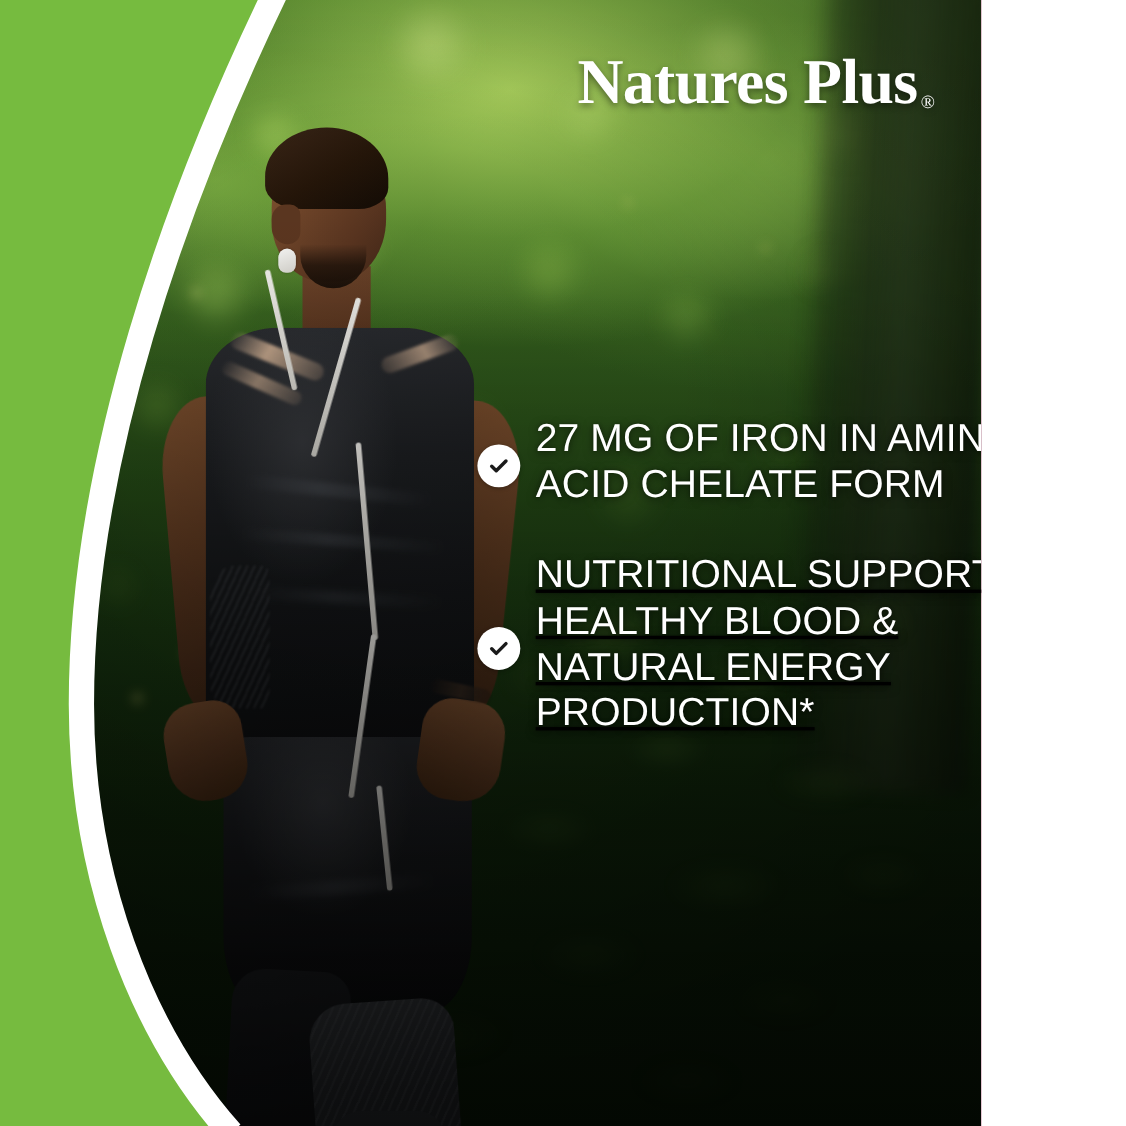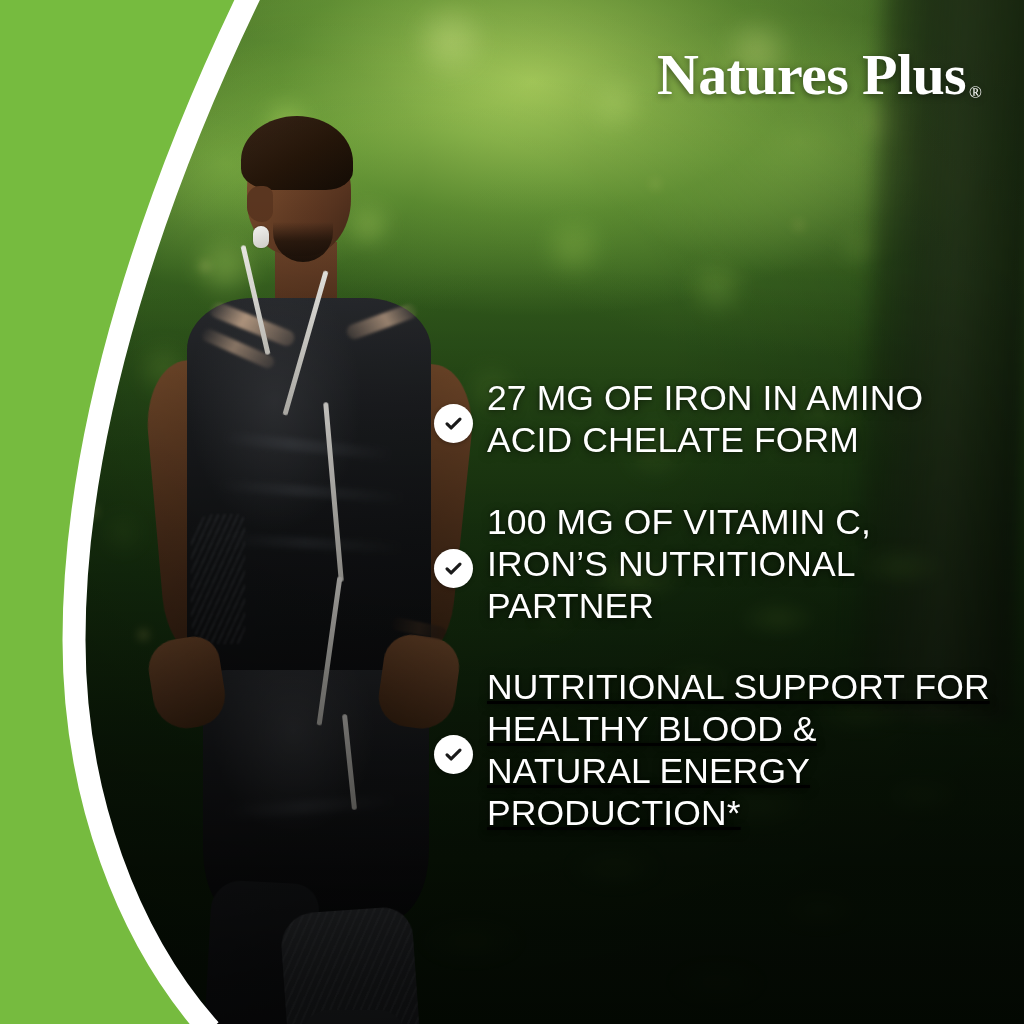--- a/index.html
+++ b/index.html
@@ -7,21 +7,21 @@
     margin: 0;
     padding: 0;
     background: #ffffff;
   }
   body {
     font-family: "Liberation Sans", sans-serif;
   }
 
   #banner {
     position: relative;
-    width: 1024px;
+    width: 892px;
     height: 1024px;
     overflow: hidden;
     background: #be185d;
   }
 
   
   .photo-scene {
     position: absolute;
     inset: 0;
     overflow: hidden;
@@ -499,30 +499,20 @@
     <div class="benefit">
       <span class="check-badge">
         <svg width="21" height="21" viewBox="0 0 24 24" aria-hidden="true">
           <path d="M4.6 12.4 L9.3 17.1 L19.4 7.0" fill="none" stroke="#1a1a1a" stroke-width="3.6" stroke-linecap="round" stroke-linejoin="round"></path>
         </svg>
       </span>
       <span class="benefit-text">27 MG OF IRON IN AMINO
 ACID CHELATE FORM</span>
     </div>
 
-    <div class="benefit">
-      <span class="check-badge">
-        <svg width="21" height="21" viewBox="0 0 24 24" aria-hidden="true">
-          <path d="M4.6 12.4 L9.3 17.1 L19.4 7.0" fill="none" stroke="#1a1a1a" stroke-width="3.6" stroke-linecap="round" stroke-linejoin="round"></path>
-        </svg>
-      </span>
-      <span class="benefit-text">100 MG OF VITAMIN C,
-IRON’S NUTRITIONAL
-PARTNER</span>
-    </div>
 
 
     <div class="benefit">
       <span class="check-badge">
         <svg width="21" height="21" viewBox="0 0 24 24" aria-hidden="true">
           <path d="M4.6 12.4 L9.3 17.1 L19.4 7.0" fill="none" stroke="#1a1a1a" stroke-width="3.6" stroke-linecap="round" stroke-linejoin="round"></path>
         </svg>
       </span>
       <span class="benefit-text">NUTRITIONAL SUPPORT FOR
 HEALTHY BLOOD &amp;

